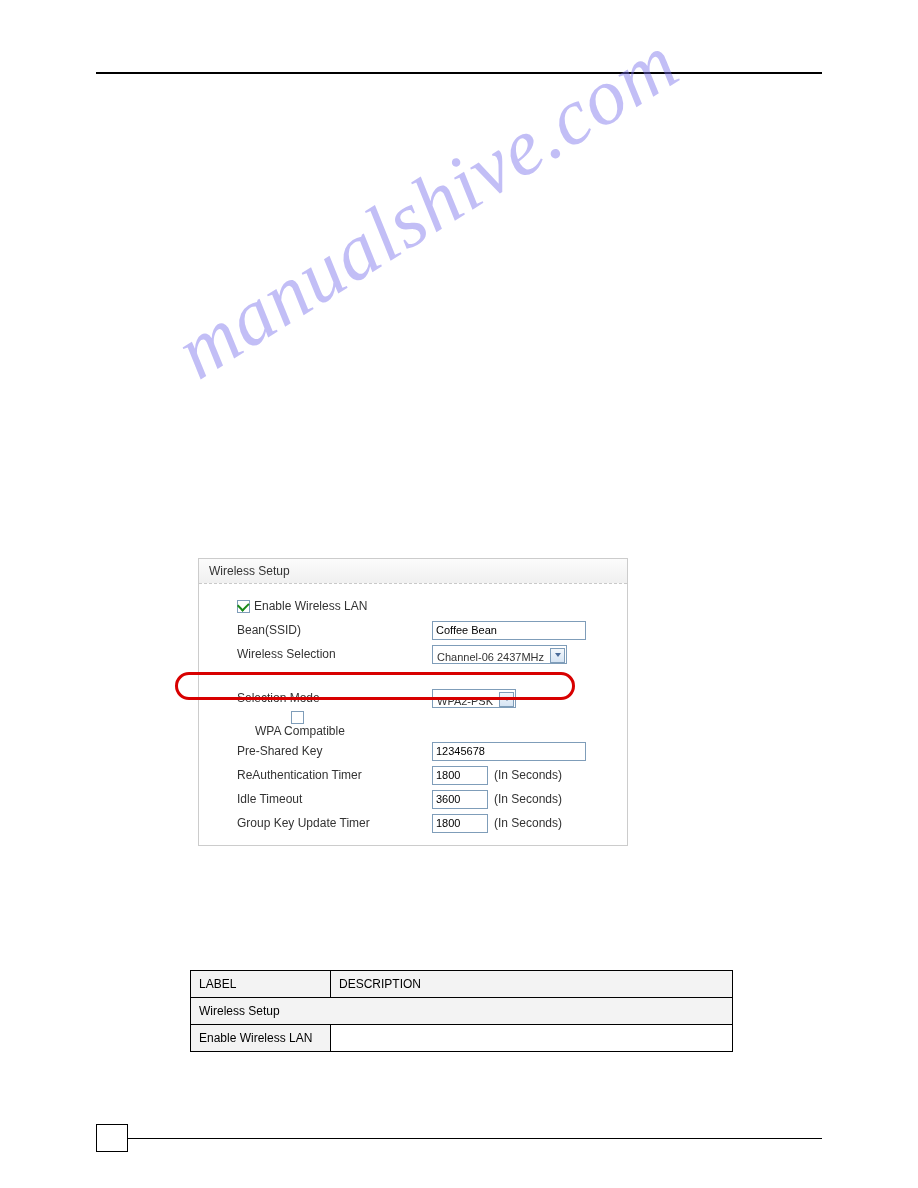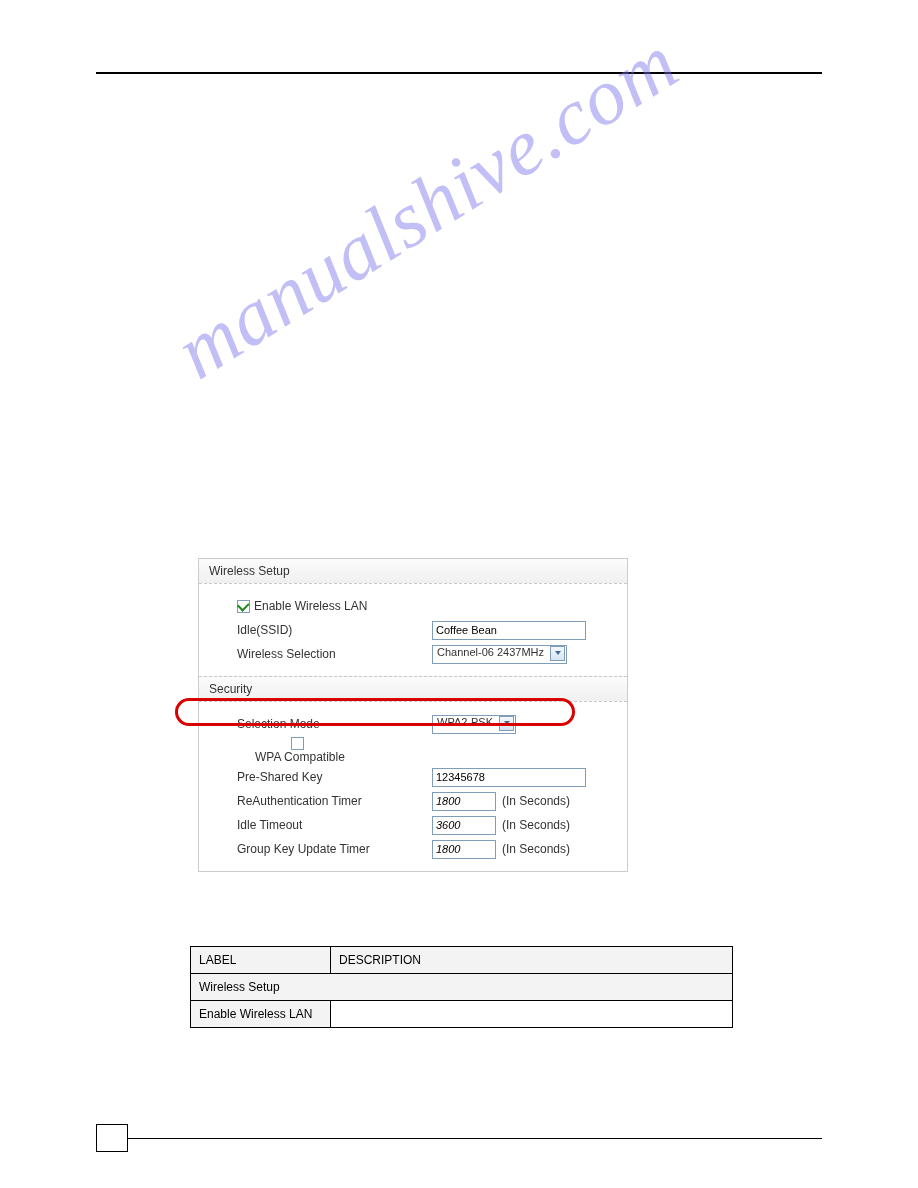--- a/index.html
+++ b/index.html
@@ -64,24 +64,24 @@
   }
   .ctrl-col {
     display: flex;
     align-items: center;
     gap: 6px;
     font-size: 12px;
     color: #333;
   }
   input[type=text].txt { width: 130px; height: 19px; font-size: 11px; padding: 1px 3px; border:1px solid #7f9db9; }
   input[type=text].txt-wide { width: 154px; }
-  input[type=text].txt-short { width: 64px; font-style: italic; }
+  input[type=text].txt-short { width: 56px; }
   .select-wrap {
     display: inline-flex;
-    align-items: flex-start;
+    align-items: flex-end;
     border: 1px solid #7f9db9;
     background: #fff;
     height: 19px;
     padding: 0 1px 0 4px;
     font-size: 11px;
   }
   .select-btn {
     width: 15px; height: 15px;
     margin-left: 6px;
     border:1px solid #7f9db9;
@@ -102,21 +102,21 @@
   }
   .chk-row { display:flex; align-items:center; font-size:12px; color:#333; }
   .red-ring {
     position:absolute;
     border:3px solid #d80000;
     border-radius:18px;
     pointer-events:none;
   }
   .desc-table {
     position:absolute;
-    top:946px;
+    top:970px;
     left:190px;
     width:543px;
     border-collapse:collapse;
     font-size:12px;
   }
   .desc-table td, .desc-table th {
     border:1px solid #000;
     padding:6px 8px;
     text-align:left;
     vertical-align:top;
@@ -151,39 +151,38 @@
 
   <div class="section-header first">Wireless Setup</div>
   <div class="section-body">
     <div class="row">
       <div class="chk-row">
         <span class="checkbox checked"></span>
         <span>Enable Wireless LAN</span>
       </div>
     </div>
     <div class="row">
-      <span class="label-col">Idle(SSID)</span>
+      <span class="label-col">Bean(SSID)</span>
       <span class="ctrl-col">
         <input type="text" class="txt txt-wide" value="Coffee Bean" style="">
       </span>
     </div>
     <div class="row">
       <span class="label-col">Wireless Selection</span>
       <span class="ctrl-col">
         <span class="select-wrap">
           <span>Channel-06 2437MHz</span>
           <span class="select-btn">
               <span class="dn-arrow"></span>
             </span>
         </span>
       </span>
     </div>
   </div>
 
-  <div class="section-header">Security</div>
   <div class="section-body" style="position:relative;">
 
     <div class="red-ring" style="top:-4px;left:-24px;width:400px;height:28px;"></div>
 
     <div class="row">
       <span class="label-col">Selection Mode</span>
       <span class="ctrl-col">
         <span class="select-wrap">
           <span>WPA2-PSK</span>
           <span class="select-btn">

